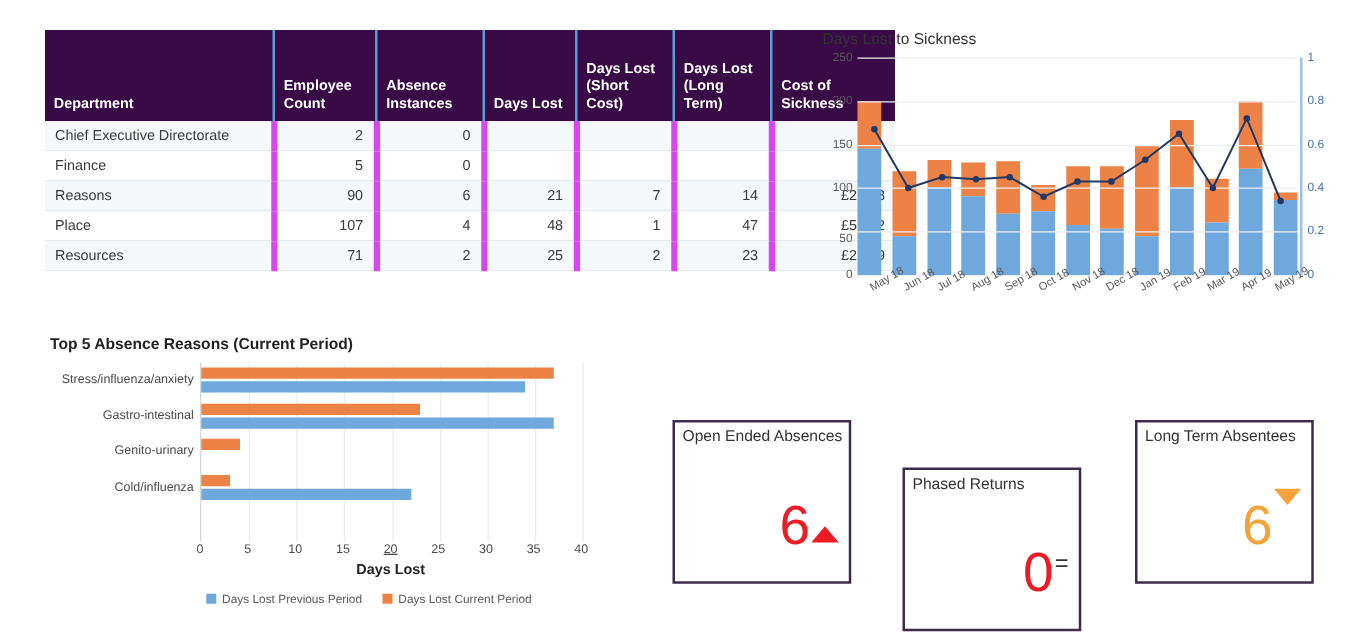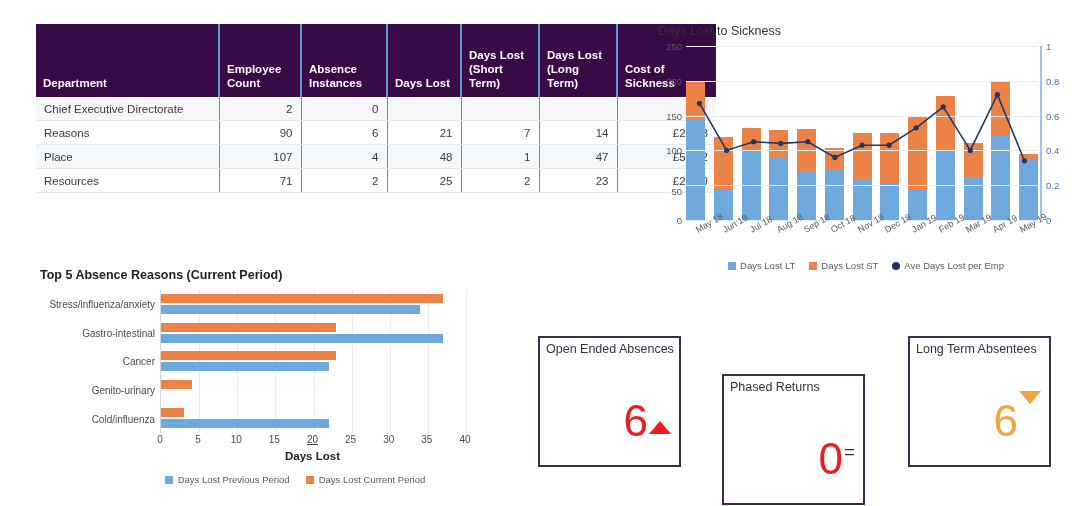--- a/index.html
+++ b/index.html
@@ -10,21 +10,21 @@
   table.dept{border-collapse:collapse;width:100%;table-layout:fixed;}
   table.dept thead th{
     background:#380A46;color:#fff;font-size:11.5px;font-weight:bold;
     vertical-align:bottom;text-align:left;padding:4px 7px 7px 7px;
     height:62px;border-right:2px solid #5B9BD5;line-height:1.22;
   }
   table.dept thead th:last-child{border-right:none;}
   table.dept thead th.num{text-align:left;}
   table.dept tbody td{
     font-size:11.5px;color:#3a3a3a;padding:5px 8px;height:13px;
-    border-right:1px solid #d946ef;border-bottom:1px solid #e8ebee;
+    border-right:5px solid #d946ef;border-bottom:1px solid #e8ebee;
     white-space:nowrap;overflow:hidden;
   }
   table.dept tbody td:last-child{border-right:none;}
   table.dept tbody td.num{text-align:right;}
   table.dept tbody tr:nth-child(odd) td{background:#f4f8fb;}
   table.dept tbody tr:nth-child(even) td{background:#ffffff;}
 
   
   .chart-title{font-size:12.5px;color:#333;font-weight:normal;}
   .chart-title.bold{font-weight:bold;font-size:12.5px;color:#222;}
@@ -105,29 +105,38 @@
 <body>
 
 <div id="dept-table-wrap">
   <table class="dept">
     <thead>
       <tr>
         <th style="width:168px">Department</th>
         <th class="num" style="width:66px">Employee Count</th>
         <th class="num" style="width:70px">Absence Instances</th>
         <th class="num" style="width:58px">Days Lost</th>
-        <th class="num" style="width:62px">Days Lost (Short Term)</th>
+        <th class="num" style="width:62px">Days Lost (Short Cost)</th>
         <th class="num" style="width:62px">Days Lost (Long Term)</th>
         <th class="num" style="width:84px">Cost of Sickness</th>
       </tr>
     </thead>
     <tbody id="dept-tbody">
         <tr>
           <td>Chief Executive Directorate</td>
           <td class="num">2</td>
+          <td class="num">0</td>
+          <td class="num"></td>
+          <td class="num"></td>
+          <td class="num"></td>
+          <td class="num"></td>
+        </tr>
+        <tr>
+          <td>Finance</td>
+          <td class="num">5</td>
           <td class="num">0</td>
           <td class="num"></td>
           <td class="num"></td>
           <td class="num"></td>
           <td class="num"></td>
         </tr>
         <tr>
           <td>Reasons</td>
           <td class="num">90</td>
           <td class="num">6</td>
@@ -263,21 +272,20 @@
       <span style="left: 115.846px; top: 2px;">Sep 18</span>
       <span style="left: 142.923px; top: 2px;">Oct 18</span>
       <span style="left: 170px; top: 2px;">Nov 18</span>
       <span style="left: 197.077px; top: 2px;">Dec 18</span>
       <span style="left: 224.154px; top: 2px;">Jan 19</span>
       <span style="left: 251.231px; top: 2px;">Feb 19</span>
       <span style="left: 278.308px; top: 2px;">Mar 19</span>
       <span style="left: 305.385px; top: 2px;">Apr 19</span>
       <span style="left: 332.462px; top: 2px;">May 19</span>
     </div>
-  <div id="sk-legend"><span class="li"><span class="sw" style="background: rgb(111, 168, 220);"></span><span>Days Lost LT</span></span><span class="li"><span class="sw" style="background: rgb(237, 130, 70);"></span><span>Days Lost ST</span></span><span class="li"><span class="dot" style="background: rgb(31, 56, 100);"></span><span>Ave Days Lost per Emp</span></span></div>
 </div>
 
 <div id="reasons">
   <div id="rs-title" class="chart-title bold">Top 5 Absence Reasons (Current Period)</div>
   <div id="rs-plot">
       <div class="vgrid" style="left: 38.125px;"></div>
       <div class="vgrid" style="left: 76.25px;"></div>
       <div class="vgrid" style="left: 114.375px;"></div>
       <div class="vgrid" style="left: 152.5px;"></div>
       <div class="vgrid" style="left: 190.625px;"></div>
@@ -288,25 +296,20 @@
         <div class="rs-label">Stress/influenza/anxiety</div>
         <div class="rs-bar rs-cur" style="width: 282.125px; background: rgb(237, 130, 70);"></div>
         <div class="rs-bar rs-prev" style="width: 259.25px; background: rgb(111, 168, 220);"></div>
       </div>
       <div class="rs-row">
         <div class="rs-label">Gastro-intestinal</div>
         <div class="rs-bar rs-cur" style="width: 175.375px; background: rgb(237, 130, 70);"></div>
         <div class="rs-bar rs-prev" style="width: 282.125px; background: rgb(111, 168, 220);"></div>
       </div>
       <div class="rs-row">
-        <div class="rs-label">Cancer</div>
-        <div class="rs-bar rs-cur" style="width: 175.375px; background: rgb(237, 130, 70);"></div>
-        <div class="rs-bar rs-prev" style="width: 167.75px; background: rgb(111, 168, 220);"></div>
-      </div>
-      <div class="rs-row">
         <div class="rs-label">Genito-urinary</div>
         <div class="rs-bar rs-cur" style="width: 30.5px; background: rgb(237, 130, 70);"></div>
         <div class="rs-bar rs-prev" style="width: 0px; background: rgb(111, 168, 220);"></div>
       </div>
       <div class="rs-row">
         <div class="rs-label">Cold/influenza</div>
         <div class="rs-bar rs-cur" style="width: 22.875px; background: rgb(237, 130, 70);"></div>
         <div class="rs-bar rs-prev" style="width: 167.75px; background: rgb(111, 168, 220);"></div>
       </div>
     </div>

